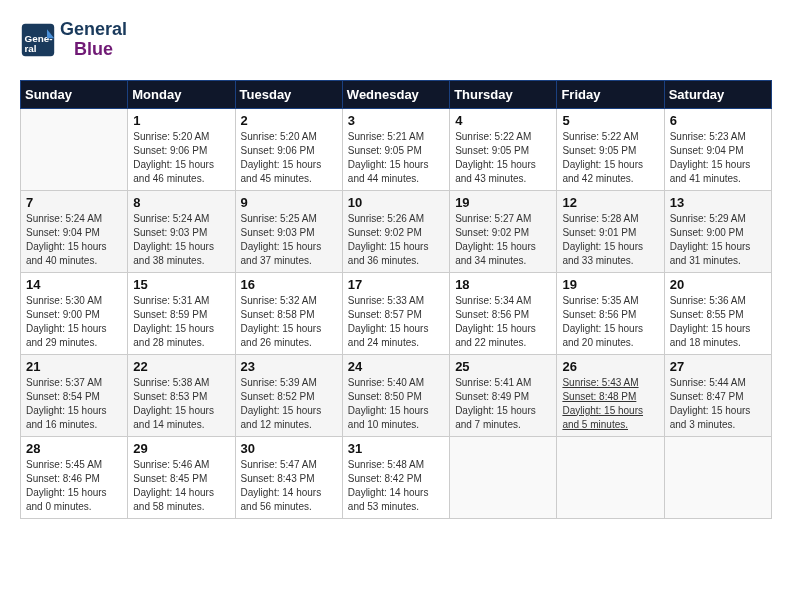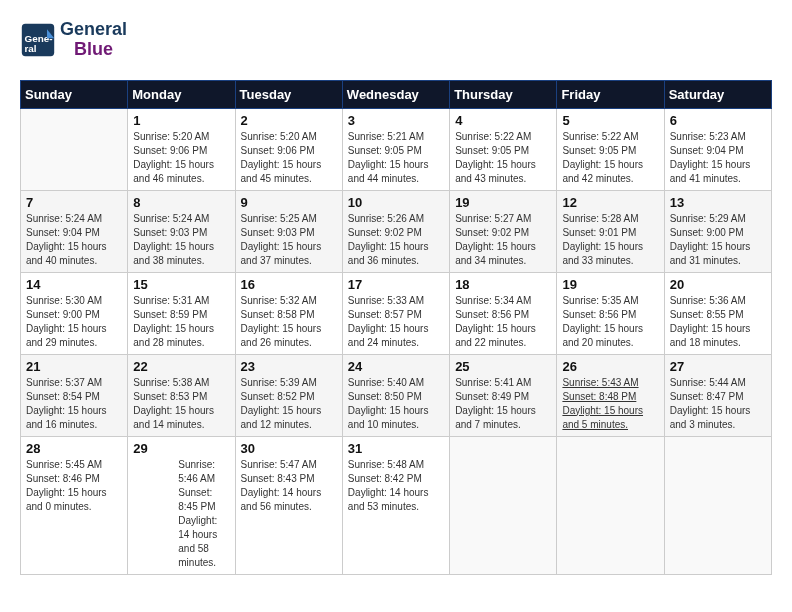--- a/index.html
+++ b/index.html
@@ -326,21 +326,21 @@
       <tr>
         <td>
           <span class="day-number">28</span>
           <div class="day-info" style="white-space: pre-line;">Sunrise: 5:45 AM
 Sunset: 8:46 PM
 Daylight: 15 hours
 and 0 minutes.</div>
         </td>
         <td>
           <span class="day-number">29</span>
-          <div class="day-info" style="white-space: pre-line; margin-left: 45px;">Sunrise: 5:46 AM
+          <div class="day-info" style="white-space: pre-line;">Sunrise: 5:46 AM
 Sunset: 8:45 PM
 Daylight: 14 hours
 and 58 minutes.</div>
         </td>
         <td>
           <span class="day-number">30</span>
           <div class="day-info" style="white-space: pre-line;">Sunrise: 5:47 AM
 Sunset: 8:43 PM
 Daylight: 14 hours
 and 56 minutes.</div>

